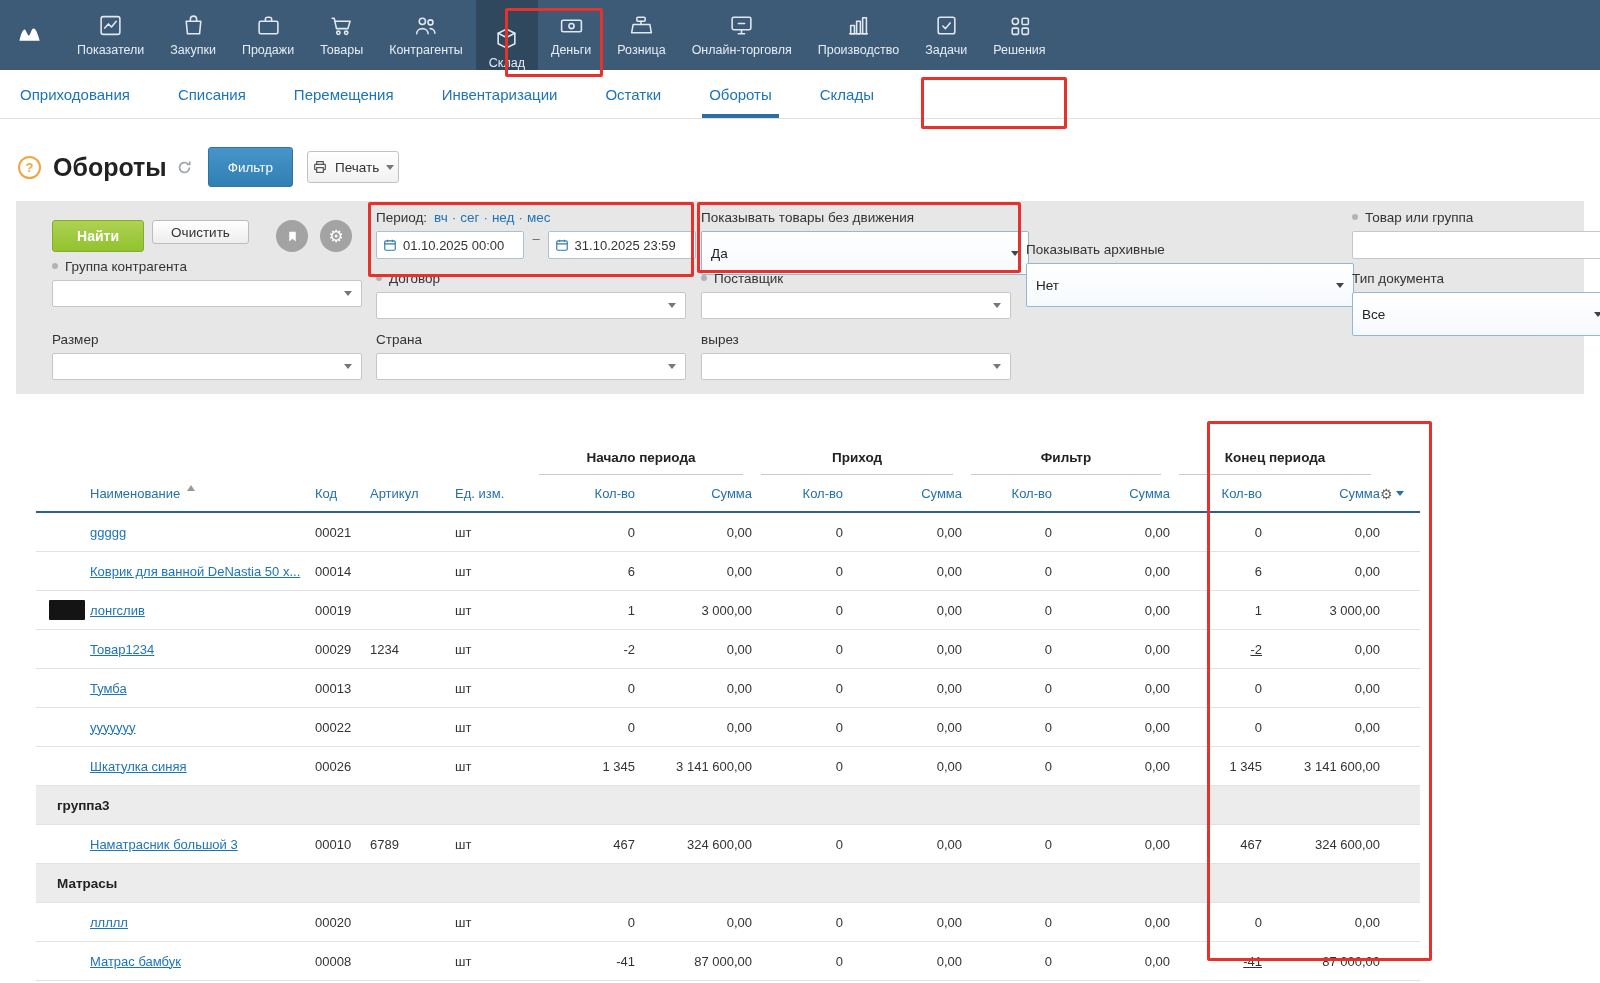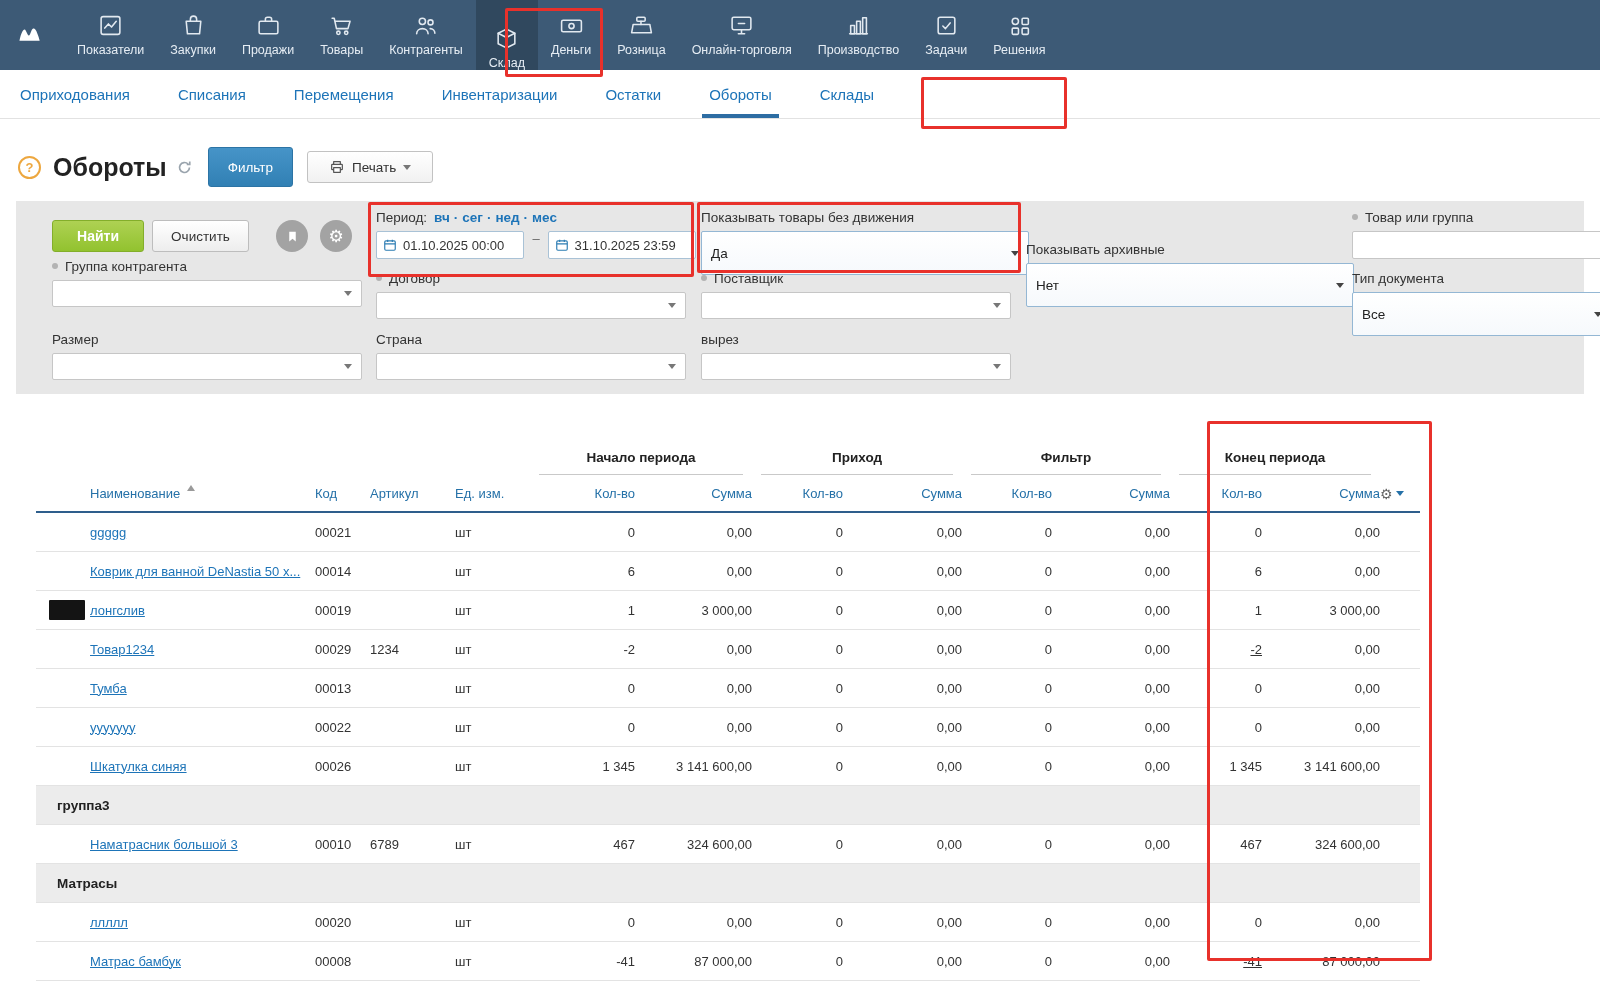--- a/index.html
+++ b/index.html
@@ -23,41 +23,41 @@
   .subnav-item.active::after{content:"";position:absolute;left:-7px;right:-7px;bottom:0;height:4px;background:#2d6da3;}
   
   .page-header{display:flex;align-items:center;padding:30px 0 0 18px;height:36px;}
   .help-circle{width:19px;height:19px;border-radius:50%;border:2px solid #eda73f;color:#eda73f;
     font-size:13px;font-weight:bold;display:flex;align-items:center;justify-content:center;flex:0 0 auto;}
   .page-title{font-size:25px;font-weight:bold;color:#222;margin:0 8px 0 12px;}
   .refresh-btn{background:none;border:none;padding:2px;cursor:pointer;margin-right:14px;display:flex;}
   .btn-filter{background:linear-gradient(#4694c8,#3180b4);color:#fff;border:1px solid #2c74a5;border-radius:3px;
     padding:0 19px;height:40px;font-size:13.5px;cursor:pointer;font-family:inherit;}
   .btn-print{background:linear-gradient(#ffffff,#f1f1f1);border:1px solid #c2c2c2;border-radius:3px;height:32px;
-    padding:0 21px;display:flex;gap:7px;align-items:center;margin-left:14px;font-size:13.5px;color:#333;cursor:pointer;font-family:inherit;}
+    padding:0 4px;display:flex;gap:7px;align-items:center;margin-left:14px;font-size:13.5px;color:#333;cursor:pointer;font-family:inherit;}
   .caret-down{width:0;height:0;border-left:4px solid transparent;border-right:4px solid transparent;border-top:5px solid #777;}
   
   .filter-panel{position:relative;margin:16px 16px 0 16px;height:193px;background:#e7e7e7;}
   .fp-field{position:absolute;width:308px;}
   .f-label{font-size:13.5px;color:#333;margin-bottom:6px;display:flex;align-items:center;gap:7px;height:16px;}
   .bullet{width:6px;height:6px;border-radius:50%;background:#b3b3b3;display:inline-block;flex:0 0 auto;}
   .combo{width:308px;height:25px;background:#fff;border:1px solid #c6c6c6;border-radius:2px;position:relative;cursor:pointer;}
   .combo .caret-down{position:absolute;right:9px;top:10px;}
   .sel{width:308px;height:26px;background:linear-gradient(#fff,#f6f9fc);border:1px solid #94b7d4;border-radius:2px;
     font-size:13.5px;padding:8px 9px;display:flex;align-items:center;justify-content:space-between;color:#222;cursor:pointer;}
   .sel .caret-down{border-top-color:#444;}
   .txt-input{height:26px;background:#fff;border:1px solid #c6c6c6;border-radius:2px;font-family:inherit;font-size:13px;padding:0 7px;}
   .btn-find{position:absolute;left:36px;top:19px;width:92px;height:32px;background:linear-gradient(#aed153,#92c22f);
     border:1px solid #83ae2a;border-radius:3px;color:#fff;font-size:14px;font-weight:bold;cursor:pointer;font-family:inherit;}
-  .btn-clear{position:absolute;left:136px;top:19px;width:97px;height:32px;background:linear-gradient(#ffffff,#ededed);
+  .btn-clear{position:absolute;left:136px;top:19px;width:97px;height:24px;background:linear-gradient(#ffffff,#ededed);
     border:1px solid #bdbdbd;border-radius:3px;color:#333;font-size:13.5px;cursor:pointer;font-family:inherit;}
   .circle-btn{position:absolute;top:19px;width:32px;height:32px;border-radius:50%;background:#a3a3a3;color:#fff;
     display:flex;align-items:center;justify-content:center;border:none;cursor:pointer;}
   .circle-btn .glyph{font-size:17px;line-height:1;}
-  .period-links{display:flex;align-items:center;gap:4px;font-size:13.5px;font-weight:bold;}
+  .period-links{display:flex;align-items:center;gap:4px;font-size:13.5px;}
   .p-link{color:#1d74b8;cursor:pointer;}
   .dot-sep{color:#1d74b8;}
   .date-row{display:flex;gap:8px;}
   .date-input{width:142px;height:26px;background:#fff;border:1px solid #a9c2d6;border-radius:2px;display:flex;
     align-items:center;gap:6px;padding:0 6px;font-size:13px;color:#333;cursor:text;}
   .range-sep{color:#666;}
   
   .data-table{margin:37px 0 0 36px;border-collapse:collapse;table-layout:fixed;width:1384px;font-size:13px;}
   .data-table th,.data-table td{padding:0;vertical-align:middle;font-weight:normal;}
   .grp-row th{height:44px;vertical-align:bottom;}

